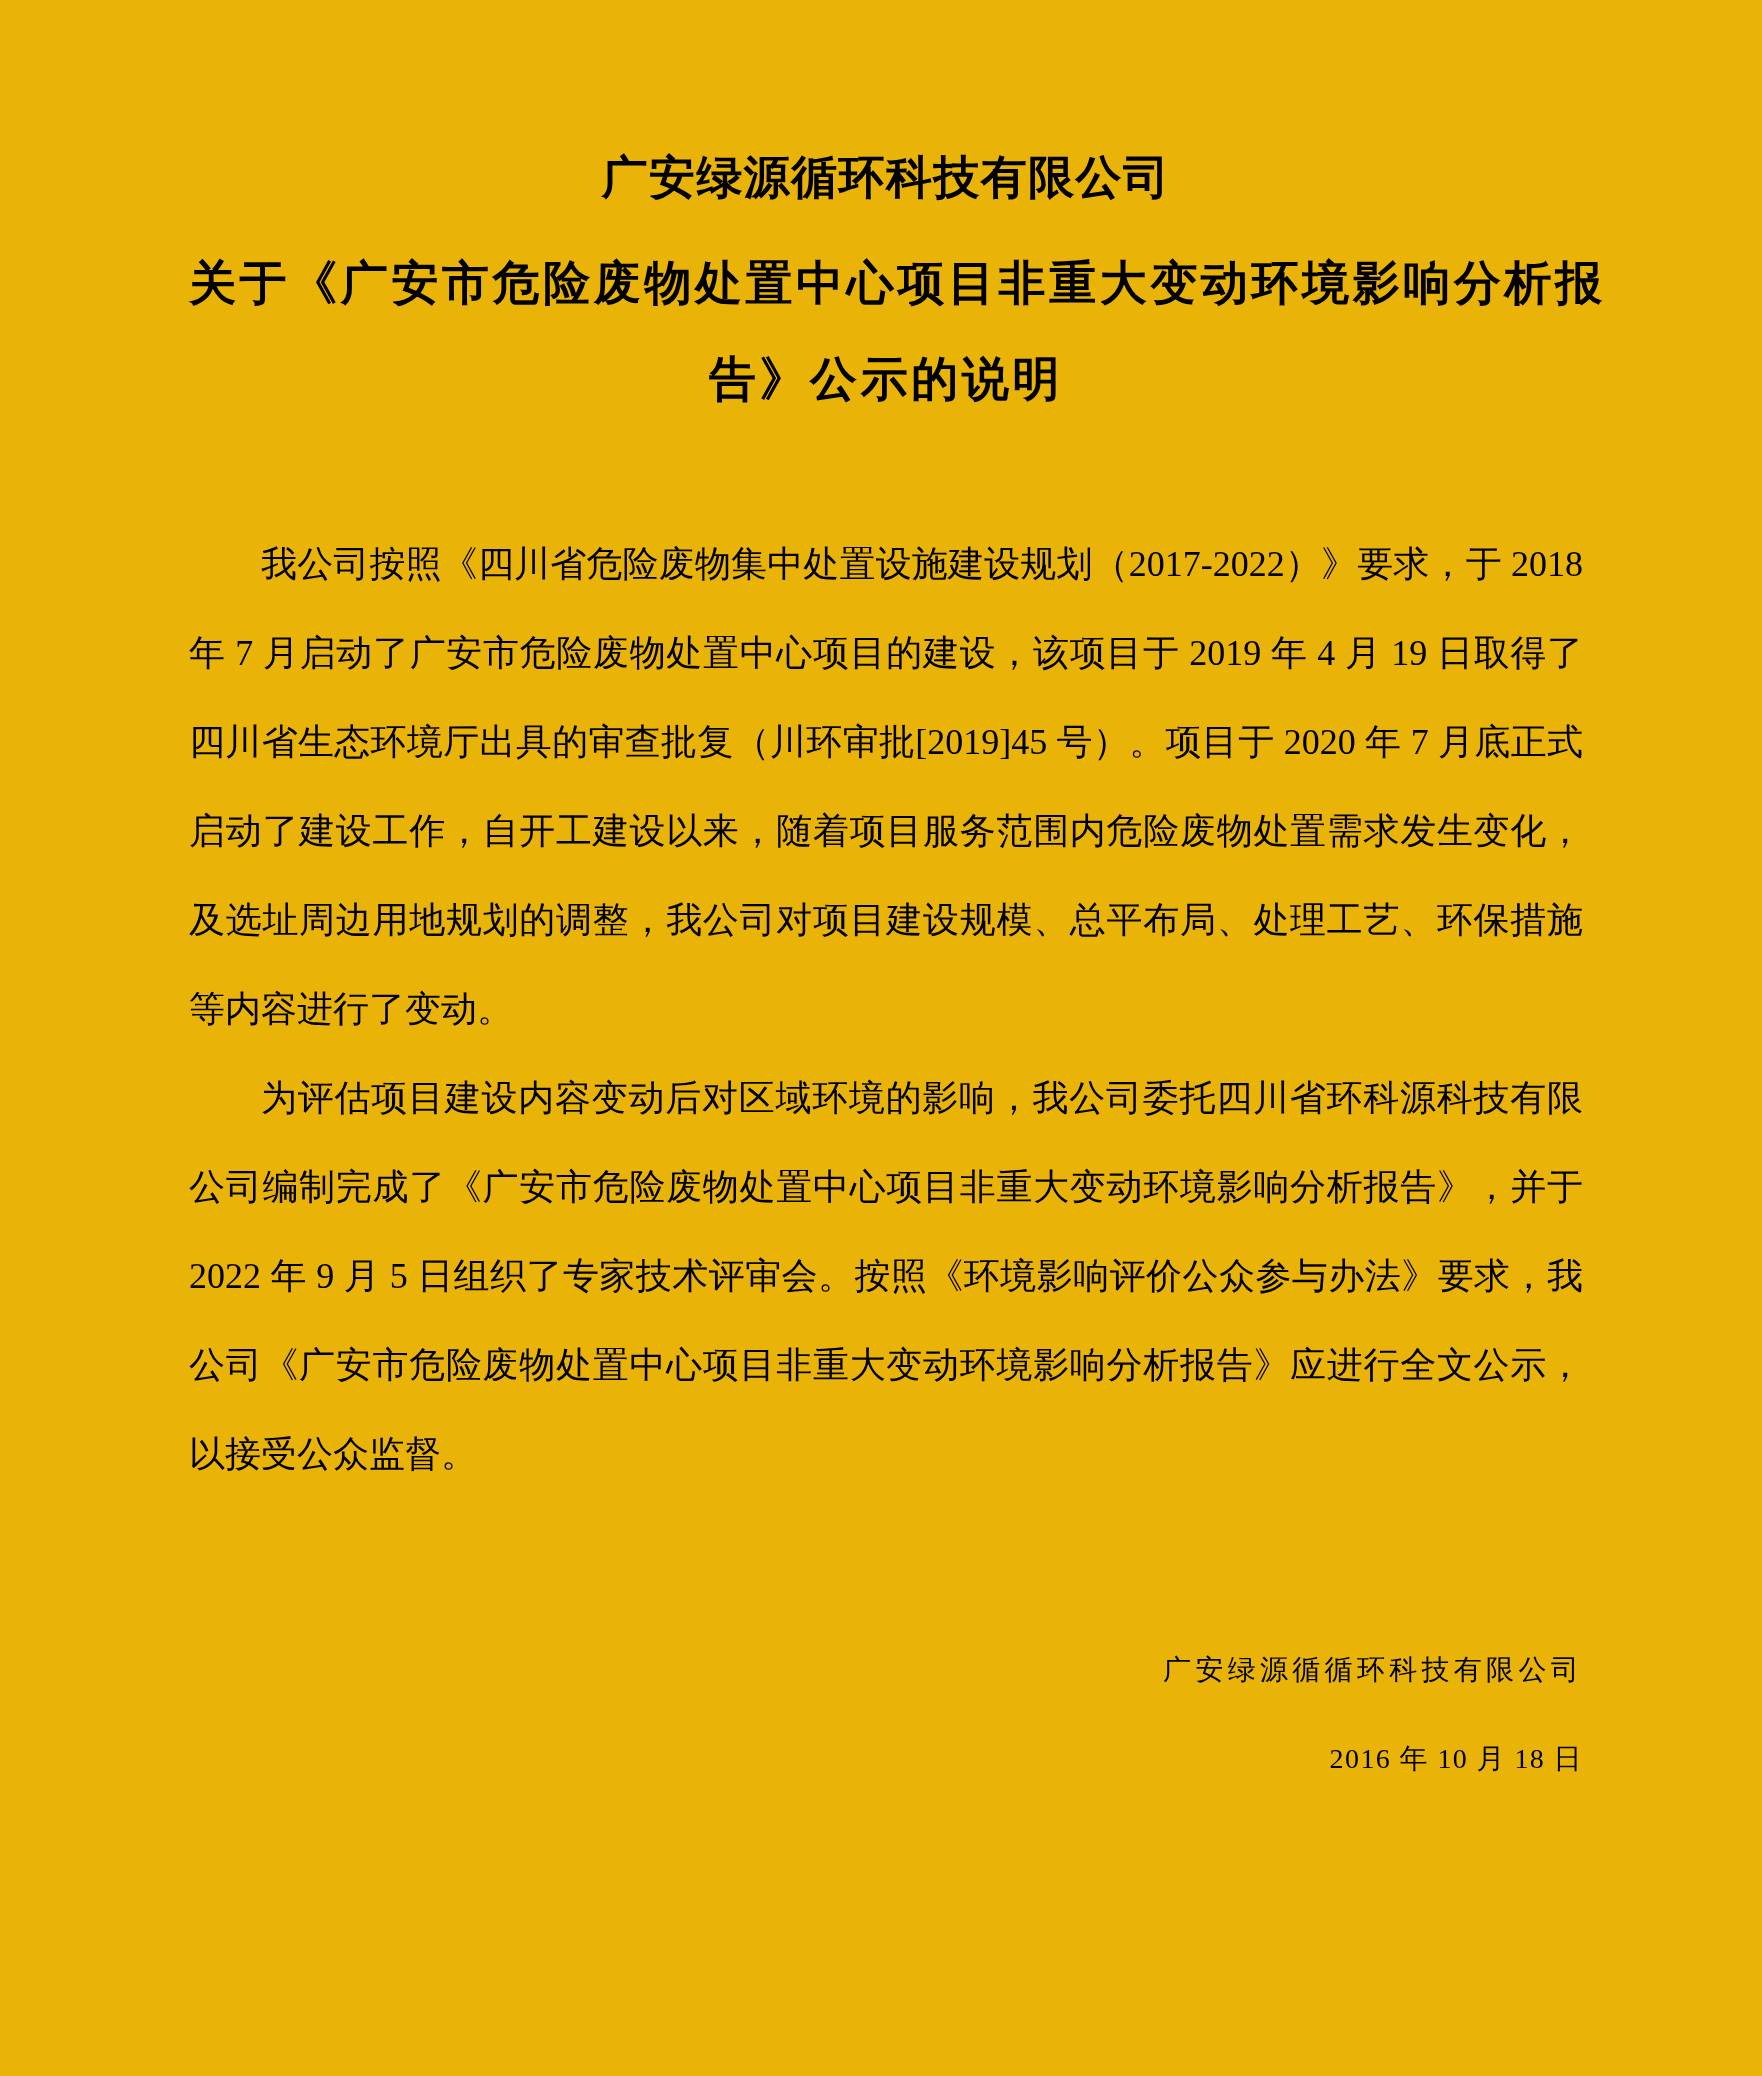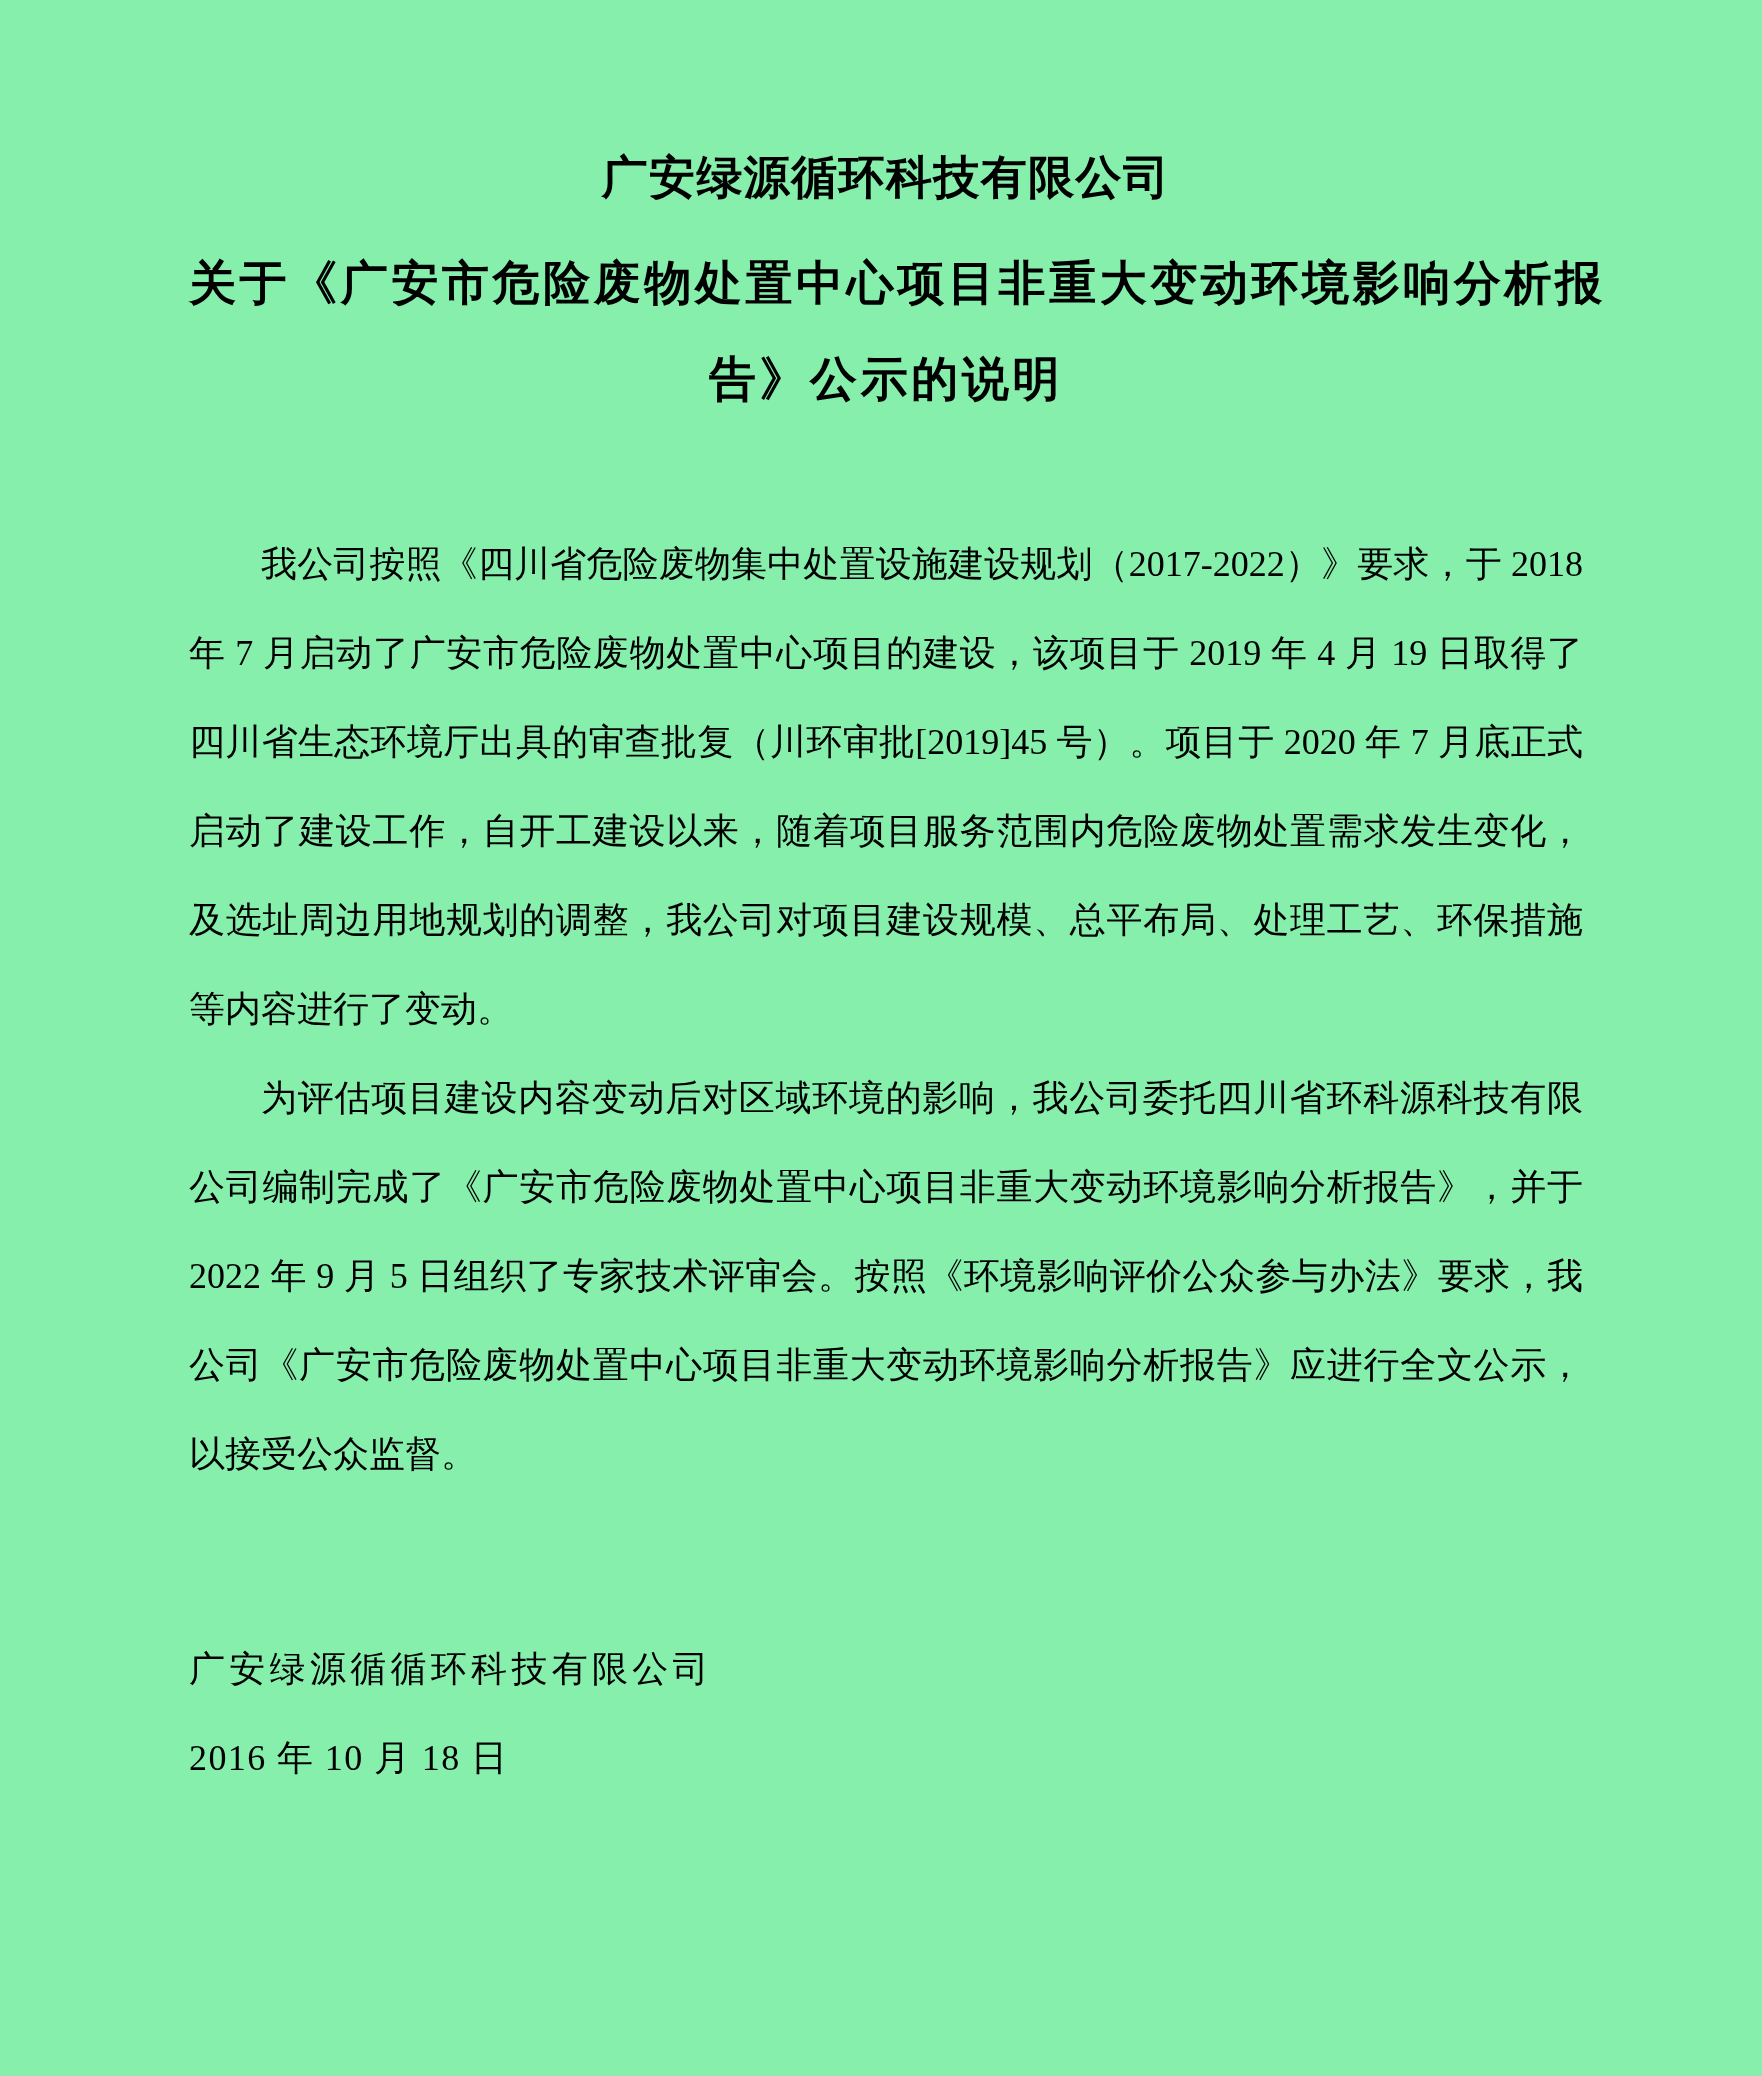--- a/index.html
+++ b/index.html
@@ -50,34 +50,35 @@
     text-justify: inter-character;
   }
   .body-text p {
     margin: 0;
     padding: 0;
     text-indent: 2em;
   }
   
   .signature {
     margin-top: 126px;
-    font-size: 36px;
+    font-size: 28px;
     line-height: 89px;
+    text-align: right;
   }
   .signature .company {
     letter-spacing: 4.3px;
   }
   .signature .date {
     letter-spacing: 1.4px;
   }
 </style>
 </head>
 <body>
 
-<div class="page" style="background: #86efac; color: rgb(0, 0, 0);">
+<div class="page" style="background: #eab308; color: rgb(0, 0, 0);">
   <div class="content">
 
     <div class="titles">
       <div class="title-line first">广安绿源循环科技有限公司</div>
       <div class="title-line big l2">关于《广安市危险废物处置中心项目非重大变动环境影响分析报</div>
       <div class="title-line big l3">告》公示的说明</div>
     </div>
 
     <div class="body-text">
       <p>我公司按照《四川省危险废物集中处置设施建设规划（2017-2022）》要求，于 2018 年 7 月启动了广安市危险废物处置中心项目的建设，该项目于 2019 年 4 月 19 日取得了四川省生态环境厅出具的审查批复（川环审批[2019]45 号）。项目于 2020 年 7 月底正式启动了建设工作，自开工建设以来，随着项目服务范围内危险废物处置需求发生变化，及选址周边用地规划的调整，我公司对项目建设规模、总平布局、处理工艺、环保措施等内容进行了变动。</p>

